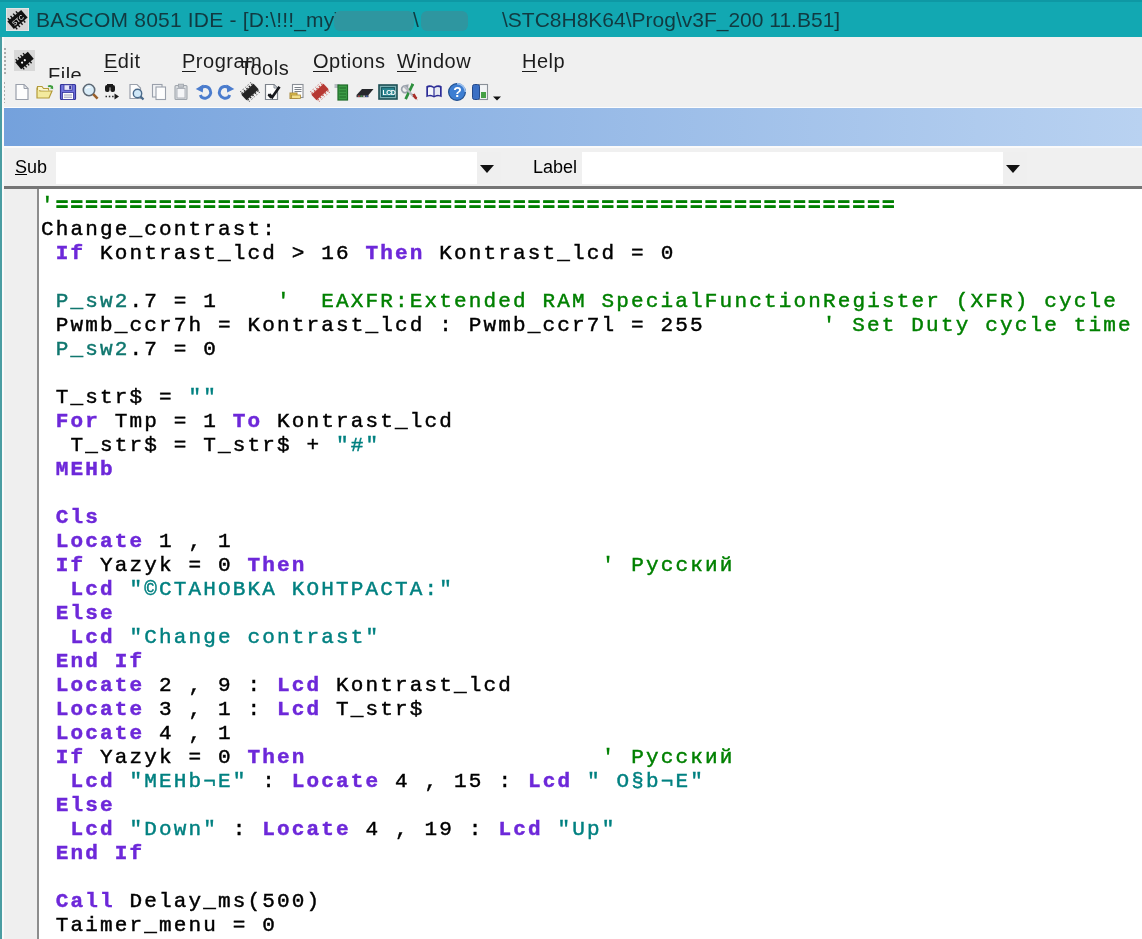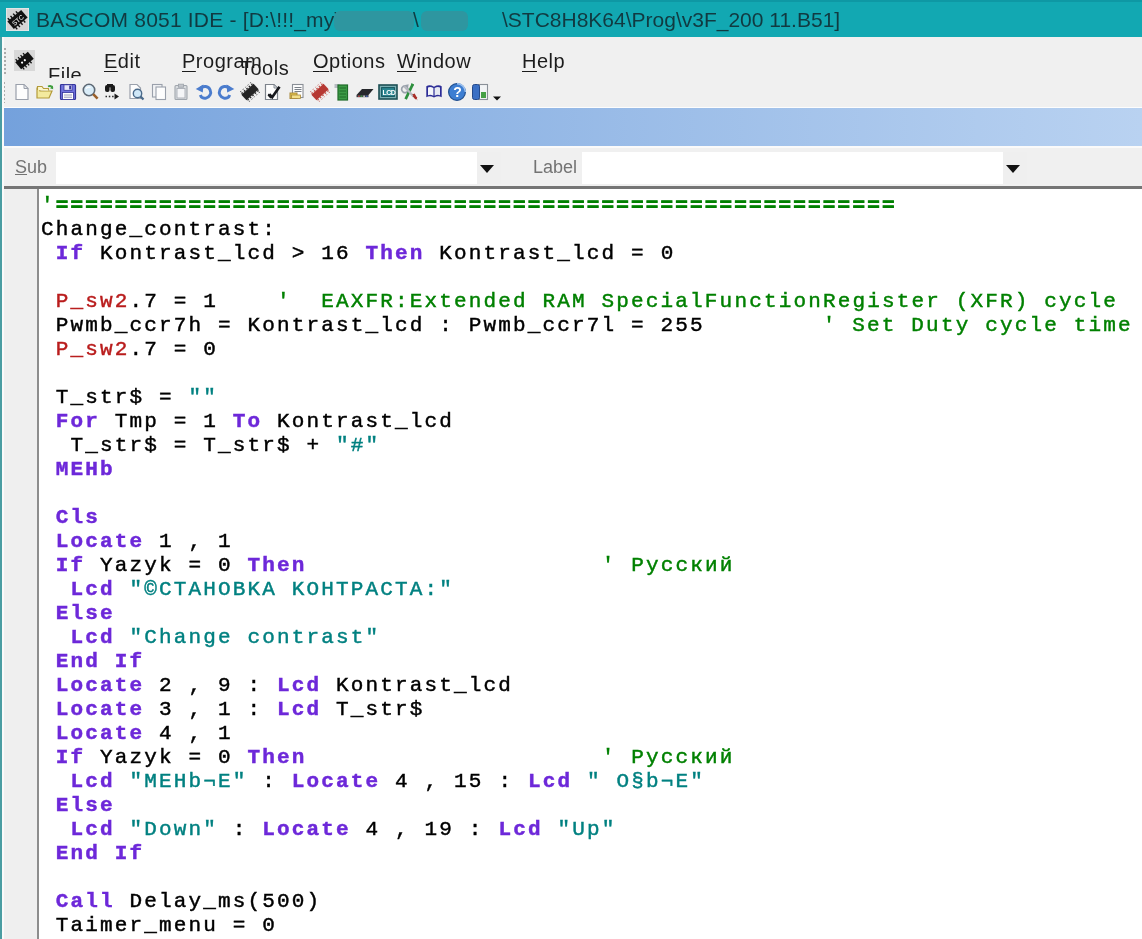--- a/index.html
+++ b/index.html
@@ -22,34 +22,34 @@
   #blueband{left:0;top:107px;width:1142px;height:39px;
     background:linear-gradient(to right,#74a1dc,#b9d2f1);
     border-top:1px solid #fdfdfd;}
   #bandpad{left:0;top:146px;width:1142px;height:2px;background:#fafafa;}
   
   #subrow{left:0;top:148px;width:1142px;height:39px;background:#f0f0f0;}
   .combo{position:absolute;top:4px;height:32px;background:#ffffff;}
   .cbtn{position:absolute;top:0;width:24px;height:32px;background:#efefef;}
   .carr{position:absolute;top:13px;width:0;height:0;border-left:7px solid transparent;
         border-right:7px solid transparent;border-top:8px solid #111;}
-  .sublabel{position:absolute;font-size:18px;color:#737373;top:9px;}
+  .sublabel{position:absolute;font-size:18px;color:#000000;top:9px;}
   #sep{left:0;top:186px;width:1142px;height:3px;background:#757575;}
   
   #editor{left:0;top:189px;width:1142px;height:750px;background:#ffffff;}
   #gutter{position:absolute;left:4px;top:0;width:33px;height:750px;background:#efefef;}
   #gutline{position:absolute;left:37px;top:0;width:2px;height:750px;background:#8d8d8d;}
   #lborder{left:0;top:37px;width:2px;height:902px;background:#4a9da2;}
   #code{position:absolute;left:41px;top:5px;margin:0;-webkit-text-stroke:0.45px currentColor;font-family:"Liberation Mono",monospace;
         font-size:21px;line-height:24px;letter-spacing:2.15px;color:#000;
         white-space:pre;}
   .k{color:#6d28d9;font-weight:bold;}
   .c{color:#008000;}
   .s{color:#008080;}
-  .r{color:#b91c1c;text-align:right;}
+  .r{color:#0f766e;text-align:right;}
 </style>
 </head>
 <body>
 <div class="abs" id="titlebar"></div>
 <div class="abs" id="titletext">BASCOM 8051 IDE - [D:\!!!_my\</div>
 <div class="abs scrib" style="left:334px;top:11px;width:80px;height:20px;"></div>
 <div class="abs" id="tslash" style="left:413px;top:8px;font-size:21px;color:#113a41;">\</div>
 <div class="abs scrib" style="left:421px;top:11px;width:47px;height:20px;"></div>
 <div class="abs" id="titletext2" style="left:468px;top:8px;font-size:21px;color:#113a41;padding-left:34px;">\STC8H8K64\Prog\v3F_200 11.B51]</div>
 <svg class="abs" id="appicon" width="23" height="23" style="left:6px;top:8px;" viewBox="0 0 23 23">

